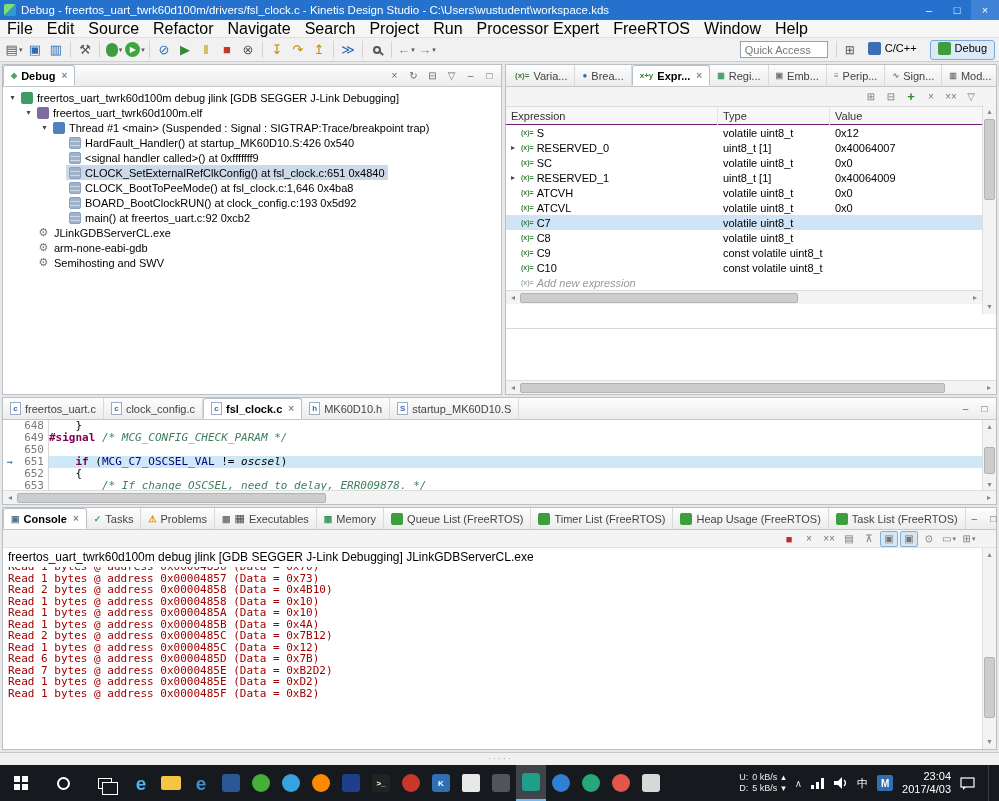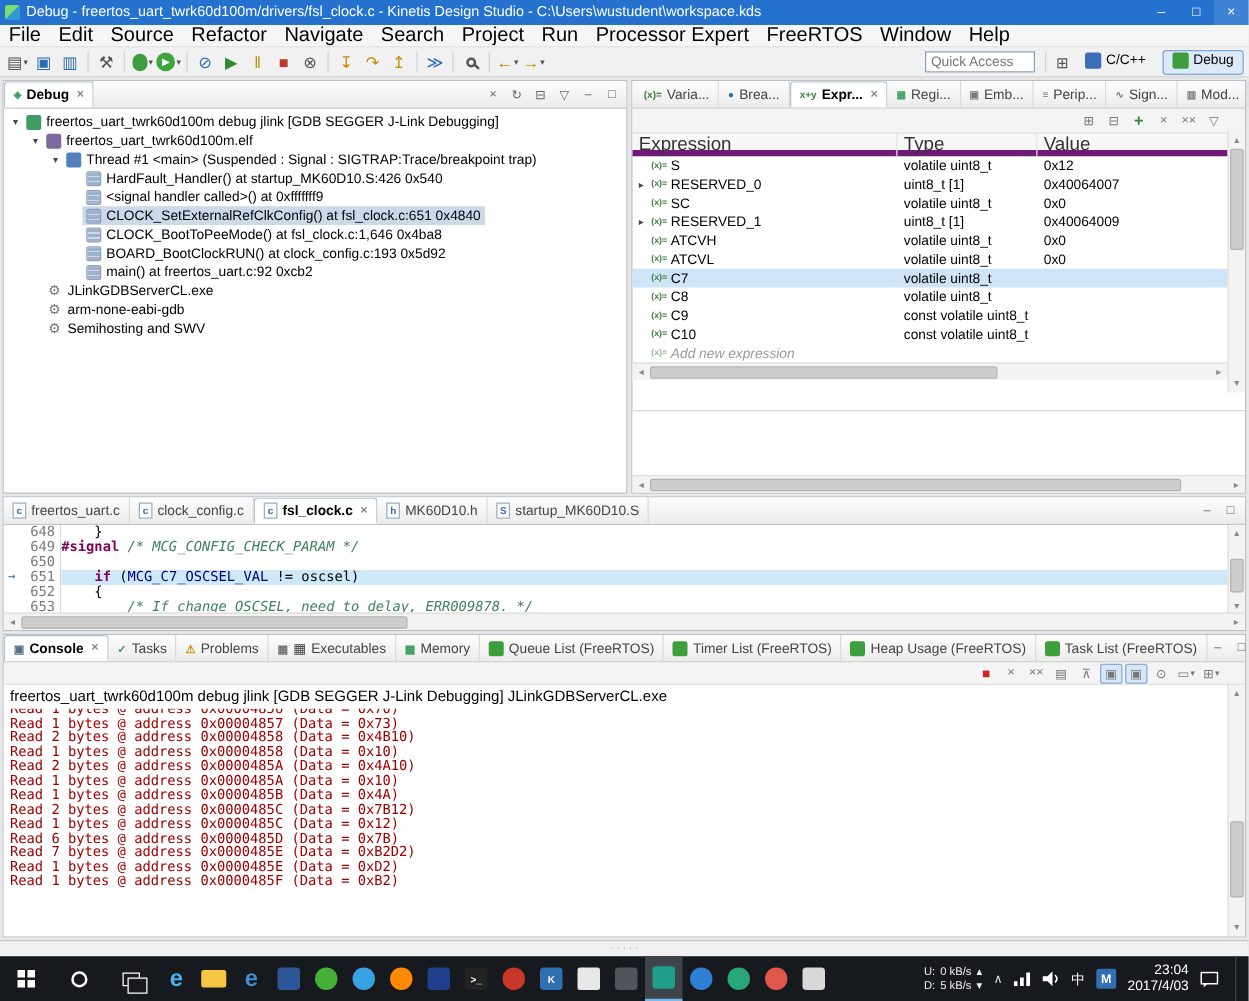--- a/index.html
+++ b/index.html
@@ -49,21 +49,21 @@
   .trow.sel .selwrap{background:var(--tree_selected,#ccd9e8)}
   .lvl0{padding-left:4px}.lvl1{padding-left:20px}.lvl2{padding-left:36px}.lvl3{padding-left:52px}
   .dico{width:12px;height:12px;border-radius:2px;flex:0 0 auto}
   .ic-launch{background:#3f9d63}.ic-elf{background:#7d6ba0}.ic-thread{background:#4f81bd}
   .ic-frame{background:repeating-linear-gradient(180deg,#9fb2cc 0 3px,#cdd8e8 3px 4px);border:1px solid #8ba0bd}
   .gico{color:#777;font-size:11px;width:13px;text-align:center;flex:0 0 auto}
   
   .xtoolbar{height:20px;background:#f4f4f4;border-bottom:1px solid #ddd;display:flex;align-items:center;justify-content:flex-end;gap:2px;padding-right:16px}
   .xico{min-width:18px;height:16px;display:inline-flex;align-items:center;justify-content:center;font-size:10px;color:#777;border-radius:2px}
   .xico.gplus{color:#2e8b2e;font-weight:bold;font-size:13px}
-  .xhead{display:grid;grid-template-columns:212px 112px 1fr;height:18px;background:#f7f7f7;border-bottom:5px solid #701a75;font-size:15px;color:#333;align-items:center}
+  .xhead{display:grid;grid-template-columns:212px 112px 1fr;height:18px;background:#f7f7f7;border-bottom:1px solid #701a75;font-size:11px;color:#333;align-items:center}
   .xhead span{padding-left:5px;border-right:1px solid #e3e3e3;height:18px;line-height:18px}
   .xrow{display:grid;grid-template-columns:212px 112px 1fr;height:15px;font-size:11px;align-items:center}
   .xrow.sel{background:var(--row_selected,#cfe4f7)}
   .xcell{padding-left:5px;overflow:hidden;white-space:nowrap}
   .xexp{display:flex;align-items:center;gap:3px;padding-left:2px}
   .xexp .twisty{width:10px;font-size:8px;color:#444;text-align:center;flex:0 0 auto}
   .xvaricon{font-size:7px;color:#3b7d3b;font-weight:bold;flex:0 0 auto}
   .addrow .addlbl{color:#999;font-style:italic}
   
   .hscroll{height:14px;background:#f3f3f3;border-top:1px solid #ddd;display:flex;align-items:center;font-size:8px;color:#888}
@@ -79,21 +79,21 @@
   .gutter{width:46px;background:#fff;border-right:1px solid #d8d8d8;flex:0 0 auto}
   .cline{display:flex;height:12px}
   .marker{width:13px;flex:0 0 auto;text-align:center;color:#5c86b5;font-weight:bold;font-size:10px;line-height:12px}
   .lnum{width:33px;text-align:right;padding-right:5px;color:#7a7a7a;flex:0 0 auto}
   .codearea{flex:1;overflow:hidden;background:#fff}
   .codeln{height:12px;white-space:pre}
   .codeln.current{background:var(--line_highlight,#cfe8f7)}
   .tok.kw{color:var(--keyword,#7f0055);font-weight:bold}
   .tok.cm{color:var(--comment,#3f7f5f);font-style:italic}
   .tok.mac{color:var(--macro,#000080)}
-  .tok.var{}
+  .tok.var{font-style:italic}
   .ficonx{width:11px;height:13px;background:#fff;border:1px solid #9aadc4;font-size:8px;color:#3a6db5;display:inline-flex;align-items:center;justify-content:center;font-weight:bold}
   
   .ctoolbar{height:18px;background:#f4f4f4;border-bottom:1px solid #e2e2e2;display:flex;align-items:center;justify-content:flex-end;gap:2px;padding-right:18px}
   .cico{min-width:18px;height:16px;display:inline-flex;align-items:center;justify-content:center;font-size:10px;color:#777;border-radius:2px;gap:1px}
   .cico.r{color:#c62828;font-size:11px}
   .cico.pressed{background:#d6e6f5;border:1px solid #89aed4}
   .rtoschip{width:12px;height:12px;background:#3c9e3c;border-radius:2px;display:inline-block}
   .conout{position:absolute;left:0;right:14px;top:40px;bottom:0;background:#fff;overflow:hidden}
   .contitle{font-size:12px;color:#000;padding:2px 5px 3px}
   .clines{overflow:hidden;font-family:"DejaVu Sans Mono",monospace;font-size:11px;line-height:11.5px;color:var(--console_text,#a00000);padding-left:5px}
@@ -636,21 +636,20 @@
           <span class="caretx" style="font-size:7px">▾</span>
         </span>
     </div>
     <div class="conout">
       <div class="contitle">freertos_uart_twrk60d100m debug jlink [GDB SEGGER J-Link Debugging] JLinkGDBServerCL.exe</div>
       <div class="clines">
         <div class="cl">Read 1 bytes @ address 0x00004856 (Data = 0x70)</div>
         <div class="cl">Read 1 bytes @ address 0x00004857 (Data = 0x73)</div>
         <div class="cl">Read 2 bytes @ address 0x00004858 (Data = 0x4B10)</div>
         <div class="cl">Read 1 bytes @ address 0x00004858 (Data = 0x10)</div>
-        <div class="cl">Read 2 bytes @ address 0x0000485A (Data = 0x4A10)</div>
         <div class="cl">Read 1 bytes @ address 0x0000485A (Data = 0x10)</div>
         <div class="cl">Read 1 bytes @ address 0x0000485B (Data = 0x4A)</div>
         <div class="cl">Read 2 bytes @ address 0x0000485C (Data = 0x7B12)</div>
         <div class="cl">Read 1 bytes @ address 0x0000485C (Data = 0x12)</div>
         <div class="cl">Read 6 bytes @ address 0x0000485D (Data = 0x7B)</div>
         <div class="cl">Read 7 bytes @ address 0x0000485E (Data = 0xB2D2)</div>
         <div class="cl">Read 1 bytes @ address 0x0000485E (Data = 0xD2)</div>
         <div class="cl">Read 1 bytes @ address 0x0000485F (Data = 0xB2)</div>
       </div>
     </div>

